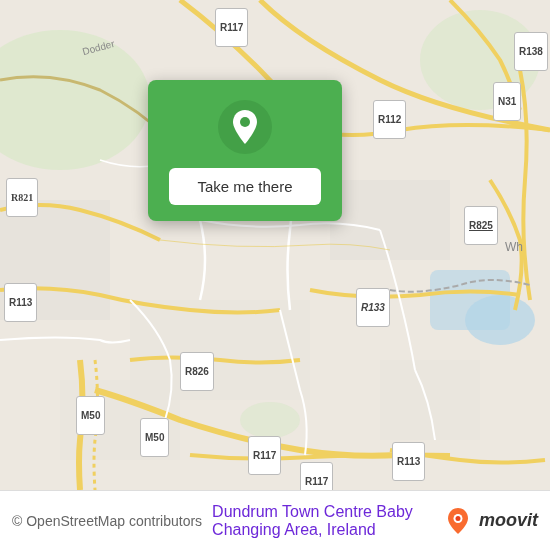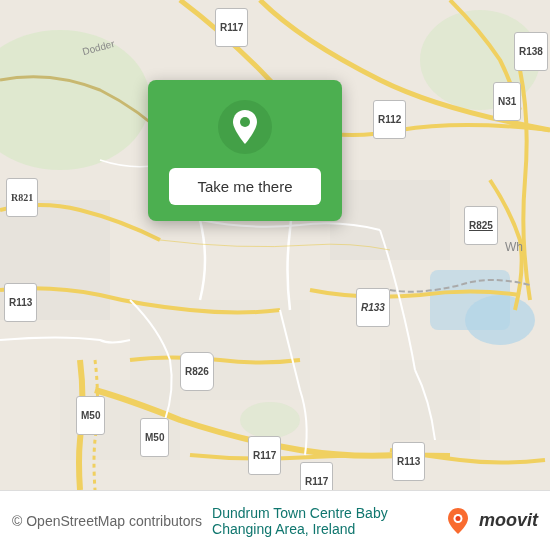--- a/index.html
+++ b/index.html
@@ -72,22 +72,22 @@
     }
 
     .copyright {
       font-size: 14px;
       color: #666;
       margin-right: 10px;
       white-space: nowrap;
     }
 
     .location-name {
-      font-size: 14px;
-      color: #0f766e;
+      font-size: 16px;
+      color: #6d28d9;
       font-weight: 400;
       flex: 1;
     }
 
     .moovit-logo {
       display: flex;
       align-items: center;
       gap: 8px;
       flex-shrink: 0;
     }
@@ -179,21 +179,21 @@
   </svg>
 
   <div class="road-badge" style="top:8px;left:215px;">R117</div>
   <div class="road-badge" style="top:32px;left:470px;margin-left:44px;">R138</div>
   <div class="road-badge" style="top:82px;left:493px;">N31</div>
   <div class="road-badge" style="top:178px;left:6px;font-family:Liberation Serif, serif;">R821</div>
   <div class="road-badge" style="top:100px;left:373px;">R112</div>
   <div class="road-badge" style="top:206px;left:464px;text-decoration:underline;">R825</div>
   <div class="road-badge" style="top:283px;left:4px;">R113</div>
   <div class="road-badge" style="top:288px;left:356px;font-style:italic;">R133</div>
-  <div class="road-badge" style="top:352px;left:180px;border-radius:6px;">R826</div>
+  <div class="road-badge" style="top:352px;left:180px;">R826</div>
   <div class="road-badge" style="top:396px;left:76px;">M50</div>
   <div class="road-badge" style="top:418px;left:140px;">M50</div>
   <div class="road-badge" style="top:436px;left:248px;">R117</div>
   <div class="road-badge" style="top:462px;left:300px;">R117</div>
   <div class="road-badge" style="top:442px;left:392px;">R113</div>
   <div style="position:absolute;top:42px;left:82px;font-size:10px;color:#888;transform:rotate(-15deg);">Dodder</div>
   <div style="position:absolute;top:240px;left:505px;font-size:12px;color:#888;">Wh</div>
 
   <div class="card-overlay">
 

